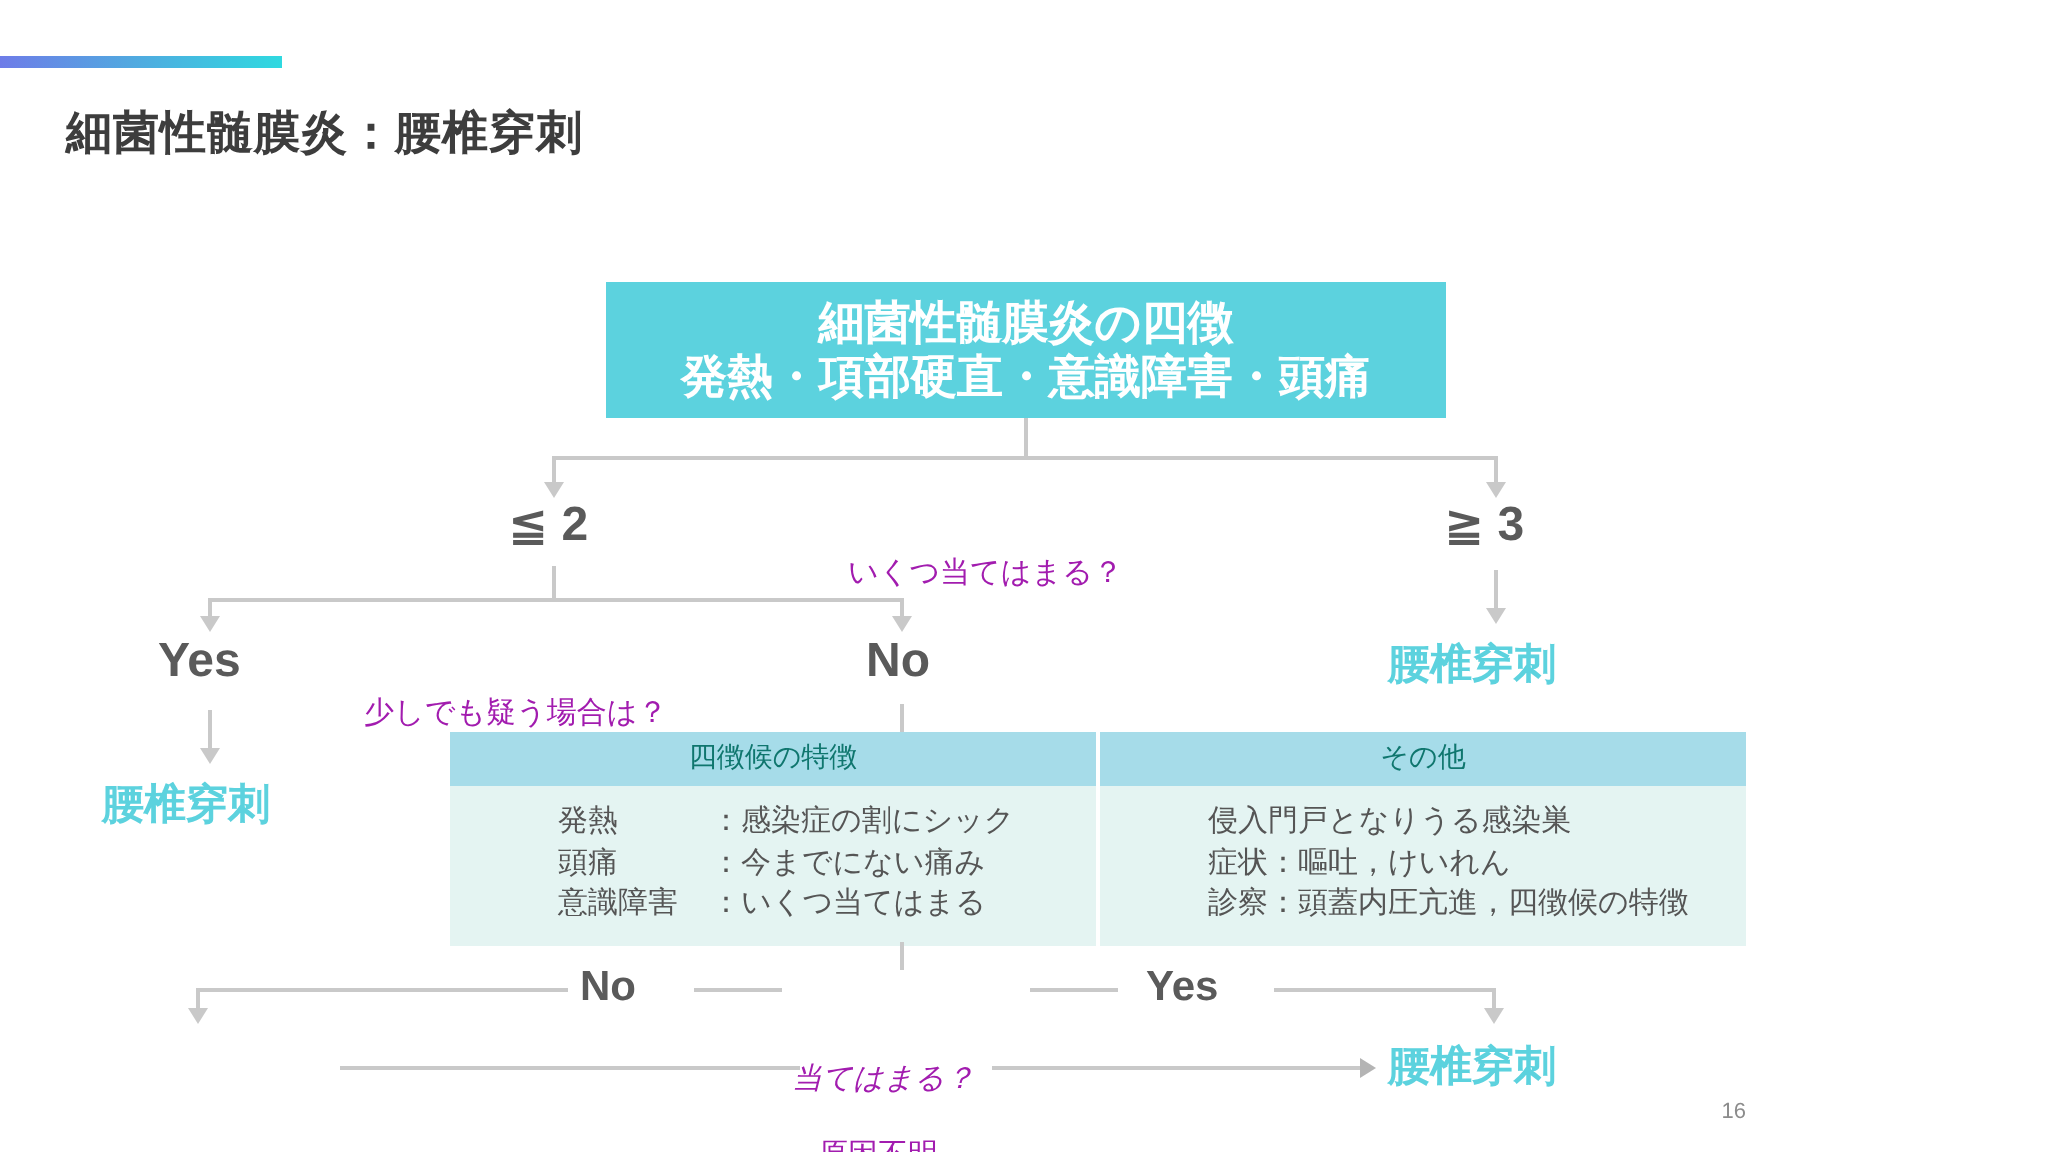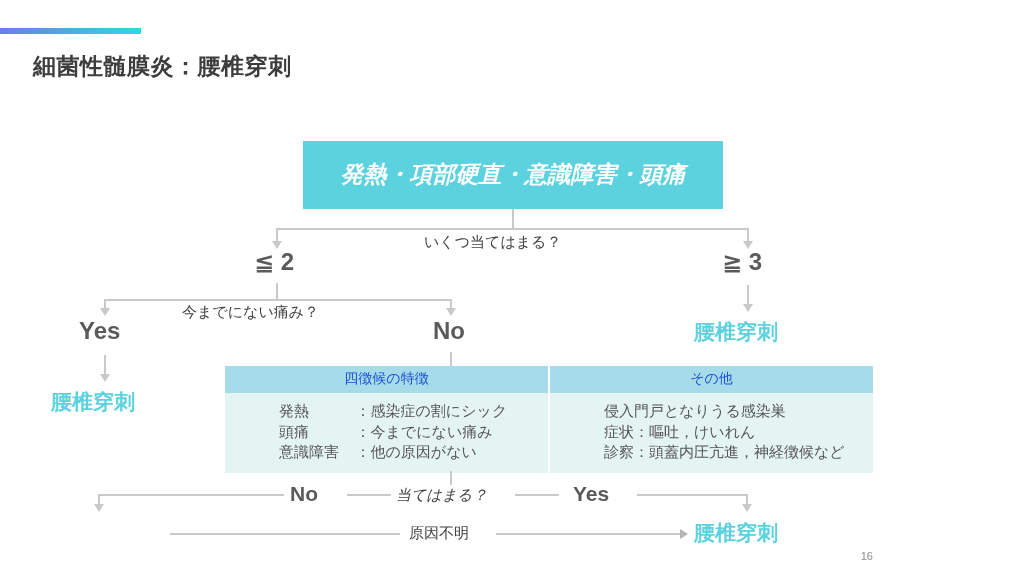--- a/index.html
+++ b/index.html
@@ -74,21 +74,20 @@
     color: #ffffff;
     line-height: 1.18;
     white-space: nowrap;
   }
   .tetrad-line2 {
     font-size: 23px;
     font-weight: bold;
     color: #ffffff;
     line-height: 1.18;
     white-space: nowrap;
-    font-style: italic;
   }
 
   
   .vline {
     position: absolute;
     width: 2px;
     background: #c9c9c9;
   }
   .hline {
     position: absolute;
@@ -108,23 +107,24 @@
     width: 0;
     height: 0;
     border-top: 5px solid transparent;
     border-bottom: 5px solid transparent;
     border-left: 8px solid #b4b4b4;
   }
 
   
   .lbl-grey {
     position: absolute;
-    color: #404040;
+    color: #a21caf;
     font-size: 15px;
     white-space: nowrap;
+    margin-top: 44px;
   }
   .lbl-dark {
     position: absolute;
     color: #5a5a5a;
     font-size: 24px;
     font-weight: bold;
     white-space: nowrap;
   }
   .lbl-cyan {
     position: absolute;
@@ -145,21 +145,21 @@
   .feature-table {
     position: absolute;
     left: 225px;
     top: 366px;
     width: 648px;
     border-collapse: collapse;
     table-layout: fixed;
   }
   .feature-table th {
     background: #a6dce9;
-    color: #1d4ed8;
+    color: #0f766e;
     font-size: 14px;
     font-weight: normal;
     text-align: center;
     padding: 4px 0 5px 0;
     border-right: 2px solid #ffffff;
   }
   .feature-table th:last-child { border-right: none; }
   .feature-table td {
     background: #e4f4f2;
     color: #555555;
@@ -176,20 +176,21 @@
 </head>
 <body>
 
 <div id="slide">
 
   <div class="accent-bar"></div>
   <div class="page-title">細菌性髄膜炎：腰椎穿刺</div>
   <div class="page-number">16</div>
 
   <div class="tetrad-box">
+    <div class="tetrad-line1">細菌性髄膜炎の四徴</div>
     <div class="tetrad-line2">発熱・項部硬直・意識障害・頭痛</div>
   </div>
 
   <div class="vline" style="left:512px; top:209px; height:20px;"></div>
   <div class="hline" style="left:276px; top:228px; width:472px;"></div>
   <div class="vline" style="left:276px; top:228px; height:14px;"></div>
   <div class="arrow-down" style="left:272px; top:241px;"></div>
   <div class="vline" style="left:747px; top:228px; height:14px;"></div>
   <div class="arrow-down" style="left:743px; top:241px;"></div>
 
@@ -202,21 +203,21 @@
   <div class="arrow-down" style="left:743px; top:304px;"></div>
   <div class="lbl-cyan" style="left:694px; top:318px;">腰椎穿刺</div>
 
   <div class="vline" style="left:276px; top:283px; height:17px;"></div>
   <div class="hline" style="left:104px; top:299px; width:348px;"></div>
   <div class="vline" style="left:104px; top:299px; height:10px;"></div>
   <div class="arrow-down" style="left:100px; top:308px;"></div>
   <div class="vline" style="left:450px; top:299px; height:10px;"></div>
   <div class="arrow-down" style="left:446px; top:308px;"></div>
 
-  <div class="lbl-grey" style="left:182px; top:303px;">今までにない痛み？</div>
+  <div class="lbl-grey" style="left:182px; top:303px;">少しでも疑う場合は？</div>
 
   <div class="lbl-dark" style="left:79px; top:317px;">Yes</div>
   <div class="lbl-dark" style="left:433px; top:317px;">No</div>
 
   <div class="vline" style="left:104px; top:355px; height:20px;"></div>
   <div class="arrow-down" style="left:100px; top:374px;"></div>
   <div class="lbl-cyan" style="left:51px; top:388px;">腰椎穿刺</div>
 
   <div class="vline" style="left:450px; top:352px; height:14px;"></div>
 
@@ -225,26 +226,26 @@
       <tr>
         <th style="width:50%">四徴候の特徴</th>
         <th style="width:50%">その他</th>
       </tr>
     </thead>
     <tbody>
       <tr>
         <td>
           <span class="cellrow"><span class="ckey">発熱</span><span>：</span><span>感染症の割にシック</span></span>
           <span class="cellrow"><span class="ckey">頭痛</span><span>：</span><span>今までにない痛み</span></span>
-          <span class="cellrow"><span class="ckey">意識障害</span><span>：</span><span>他の原因がない</span></span>
+          <span class="cellrow"><span class="ckey">意識障害</span><span>：</span><span>いくつ当てはまる</span></span>
         </td>
         <td>
           <span class="cellrow">侵入門戸となりうる感染巣</span>
           <span class="cellrow">症状：嘔吐，けいれん</span>
-          <span class="cellrow">診察：頭蓋内圧亢進，神経徴候など</span>
+          <span class="cellrow">診察：頭蓋内圧亢進，四徴候の特徴</span>
         </td>
       </tr>
     </tbody>
   </table>
 
   <div class="vline" style="left:450px; top:471px; height:14px;"></div>
 
   <div class="hline" style="left:98px; top:494px; width:186px;"></div>
   <div class="lbl-grey-dark" style="left:290px; top:482px;">No</div>
   <div class="hline" style="left:347px; top:494px; width:44px;"></div>

